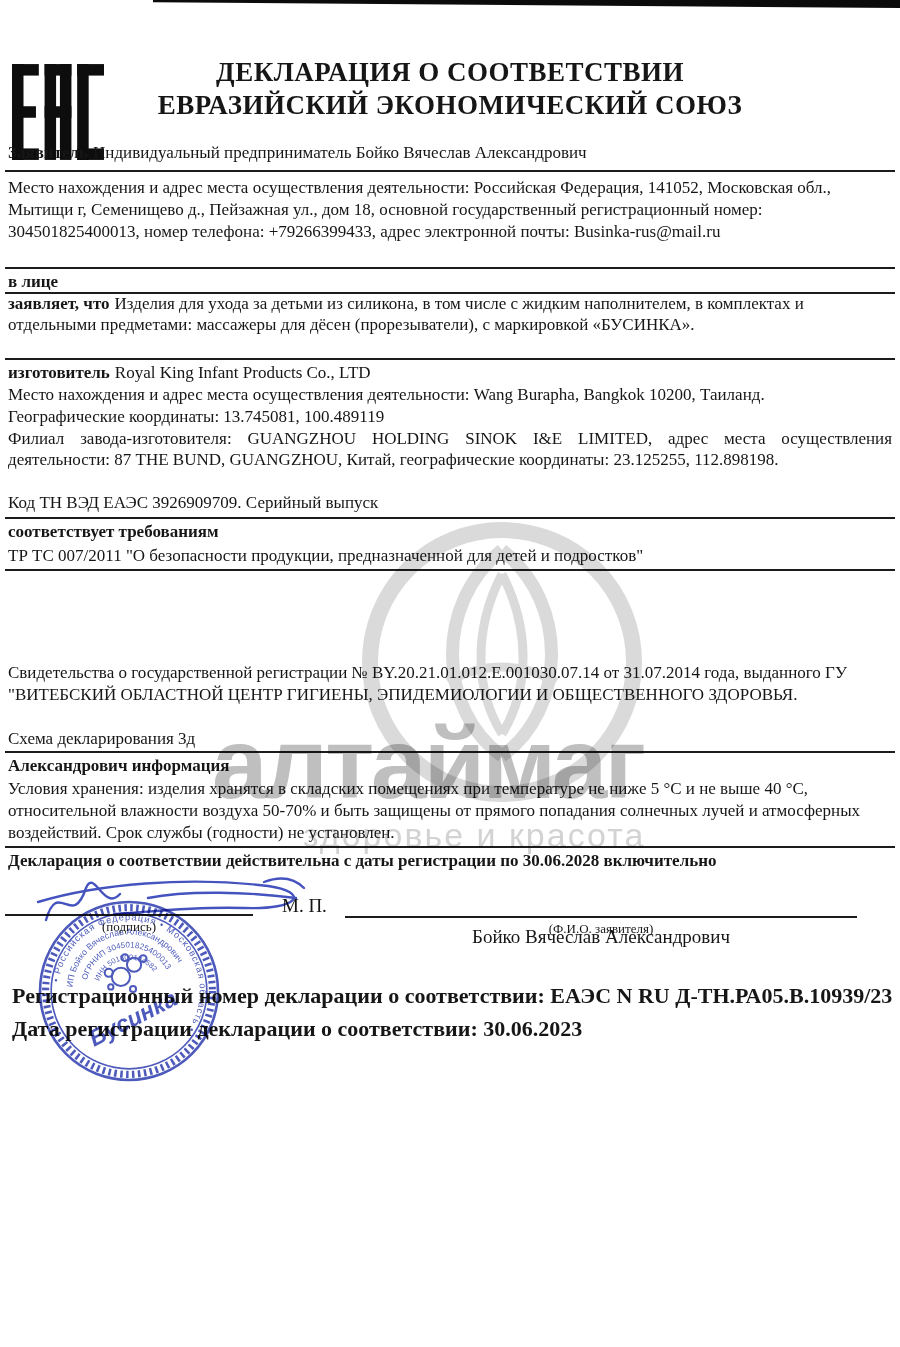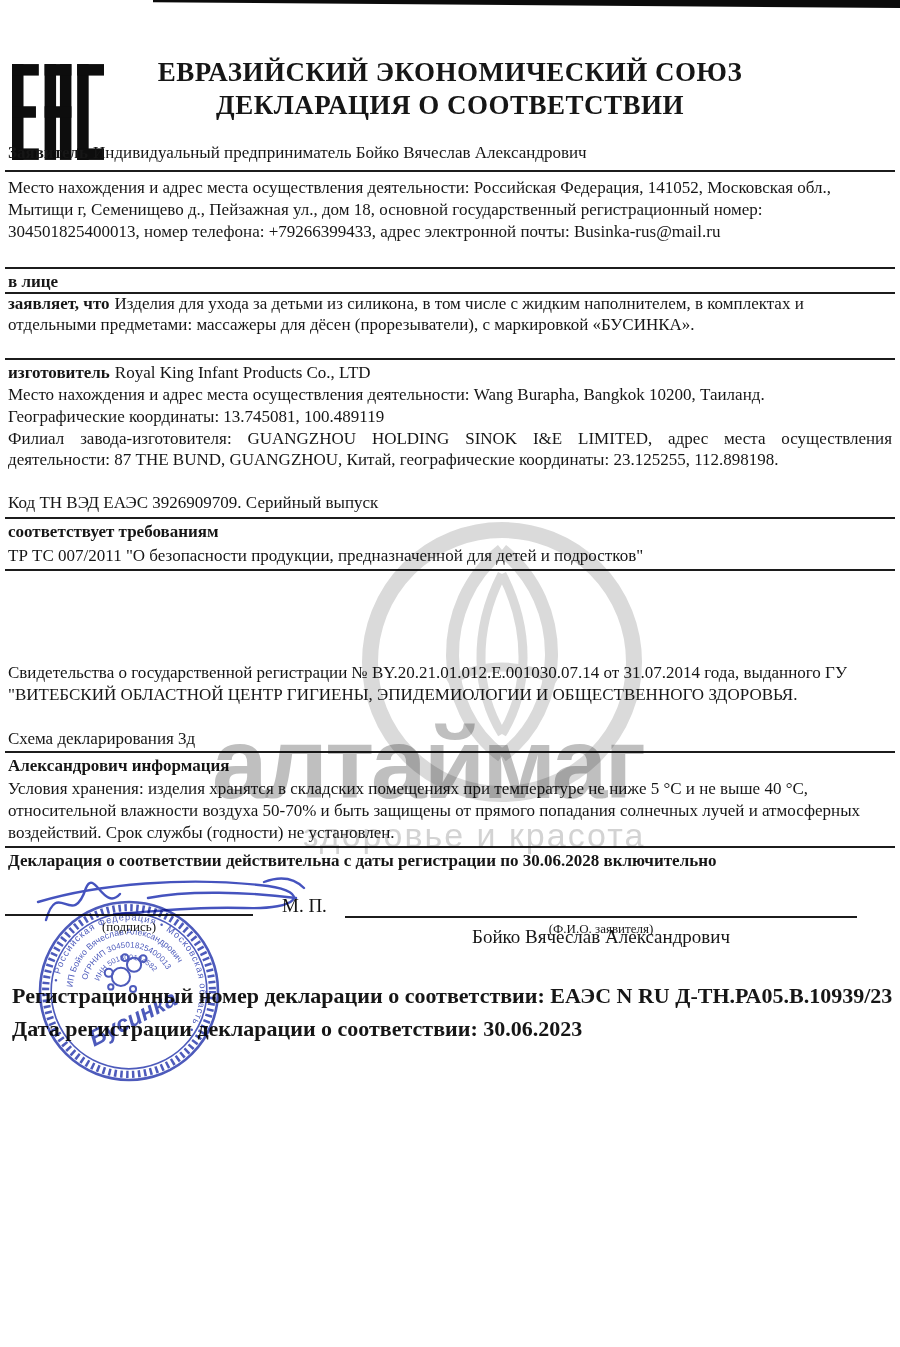--- a/index.html
+++ b/index.html
@@ -49,22 +49,22 @@
         <rect x="50" y="0" width="12" height="100"></rect>
       <rect x="34" y="0" width="28" height="12"></rect>
         <rect x="34" y="44" width="28" height="12"></rect>
       <rect x="68" y="0" width="12" height="100"></rect>
         <rect x="68" y="0" width="28" height="12"></rect>
       <rect x="68" y="88" width="28" height="12"></rect>
     </svg>
   </div>
 
   <div class="title">
+    <div>ДЕКЛАРАЦИЯ О СООТВЕТСТВИИ</div>
     <div>ЕВРАЗИЙСКИЙ ЭКОНОМИЧЕСКИЙ СОЮЗ</div>
-    <div>ДЕКЛАРАЦИЯ О СООТВЕТСТВИИ</div>
   </div>
 
   <div class="blk" style="top:142px">
     <span class="lbl">Заявитель</span><span>Индивидуальный предприниматель Бойко Вячеслав Александрович</span>
   </div>
   <div class="rule" style="top:170px"></div>
 
   <div class="blk" style="top:177px">Место нахождения и адрес места осуществления деятельности: Российская Федерация, 141052, Московская обл., Мытищи г, Семенищево д., Пейзажная ул., дом 18, основной государственный регистрационный номер: 304501825400013, номер телефона: +79266399433, адрес электронной почты: Businka-rus@mail.ru</div>
   <div class="rule" style="top:267px"></div>
 

